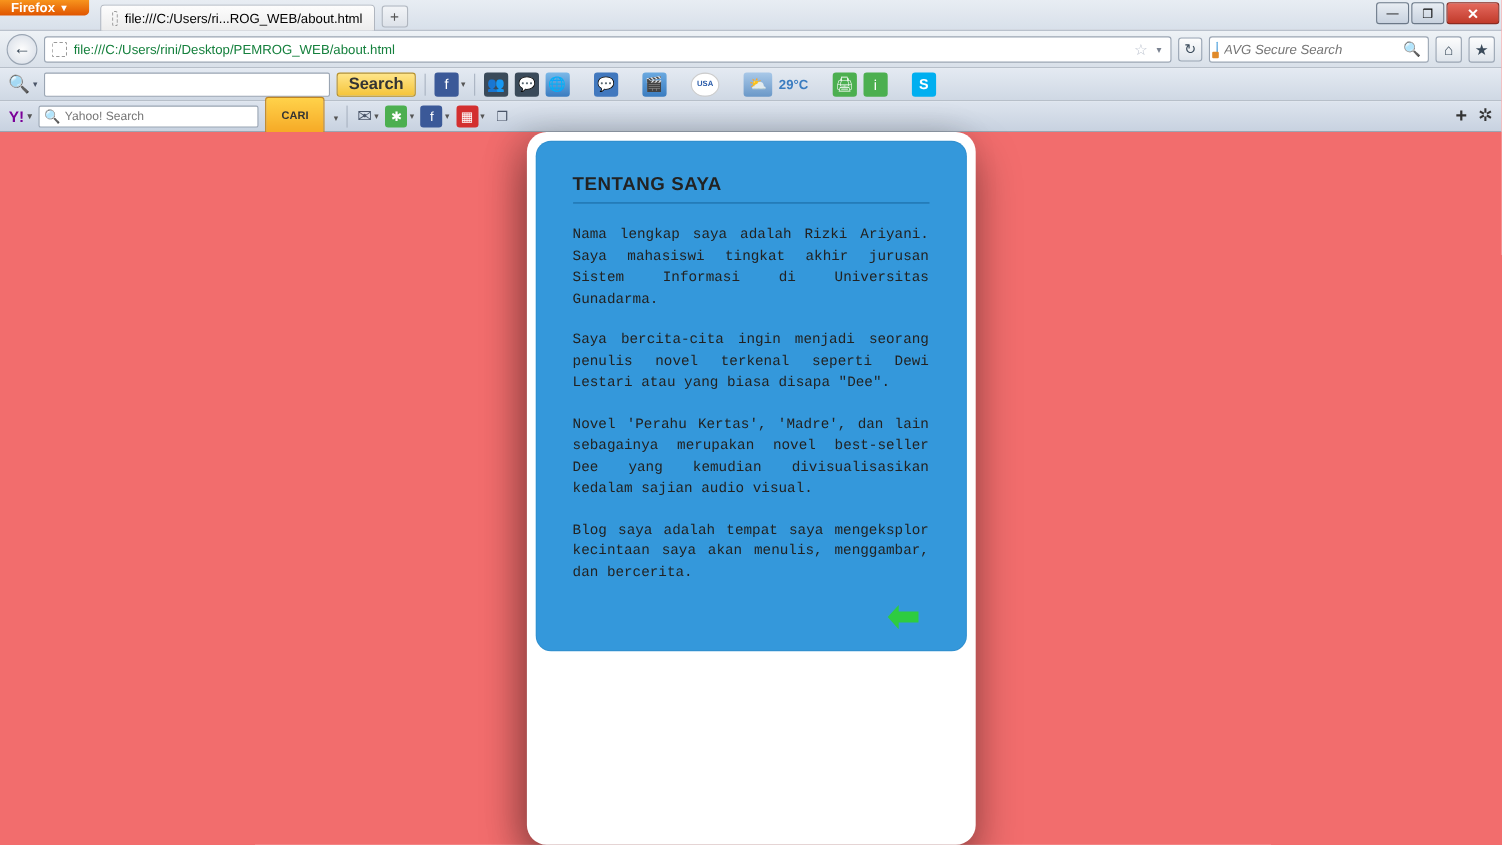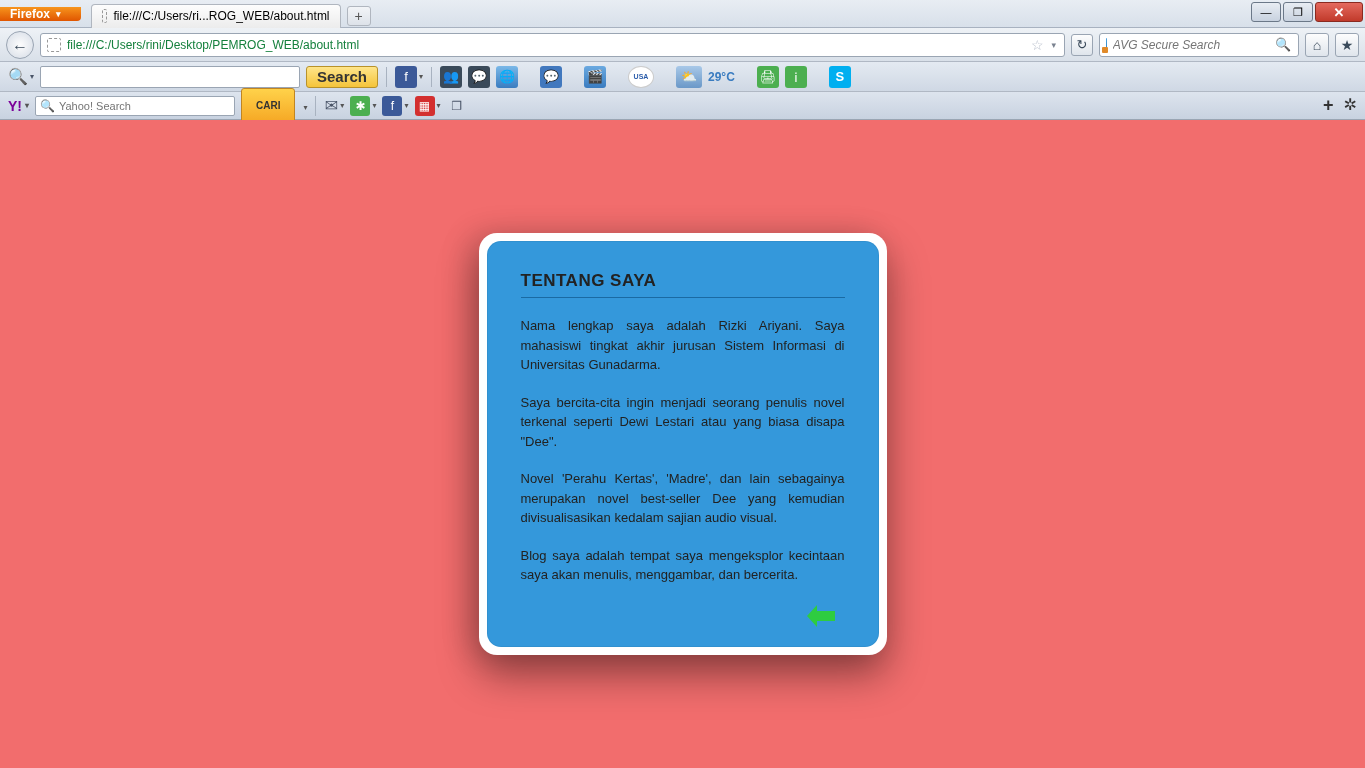--- a/index.html
+++ b/index.html
@@ -1,19 +1,19 @@
 <!DOCTYPE html>
 <html><head>
 <meta charset="utf-8">
 <style>
 * { margin: 0; padding: 0; box-sizing: border-box; }
 body { font-family: "Segoe UI", Tahoma, sans-serif; font-size: 12px; background: #fff; overflow: hidden; width: 1365px; height: 768px; }
 
 
-.titlebar { height: 28px; background: linear-gradient(#e8edf3, #d8e0ea); display: flex; align-items: center; border-bottom: 1px solid #a8b2c0; position: relative; }
+.titlebar { height: 28px; background: linear-gradient(#e8edf3, #d8e0ea); display: flex; align-items: flex-start; border-bottom: 1px solid #a8b2c0; position: relative; }
 .firefox-btn { background: linear-gradient(#f7941d, #e05500); color: #fff; padding: 0 20px 0 10px; display: flex; align-items: center; font-weight: bold; font-size: 12px; border-radius: 0 0 4px 0; position: relative; margin-right: 10px; cursor: pointer; }
 .firefox-btn::after { content: "▾"; font-size: 9px; margin-left: 6px; }
 .tab { background: linear-gradient(#fdfdfd, #ececec); border: 1px solid #b0b6bf; border-bottom: none; border-radius: 4px 4px 0 0; padding: 0 10px; display: flex; align-items: center; gap: 6px; font-size: 12px; margin-top: 4px; height: 24px; cursor: pointer; max-width: 250px; }
 .tab-icon { width: 14px; height: 14px; border: 1px dashed #999; border-radius: 2px; }
 .newtab { width: 24px; height: 20px; background: linear-gradient(#f2f4f7, #dde2e9); border: 1px solid #b0b6bf; border-radius: 3px; display:flex; align-items:center; justify-content:center; font-size: 14px; color:#555; margin: 5px 0 0 6px; cursor:pointer; }
 .window-controls { position:absolute; right:0; top:0; display:flex; }
 .wc { width:30px; height:20px; border:1px solid #6b7888; border-radius:3px; margin:2px 2px 0 0; display:flex; align-items:center; justify-content:center; font-size:11px; background:linear-gradient(#e8edf3,#c8d2df); cursor:pointer; }
 .wc.close { width:48px; background:linear-gradient(#e46a5e,#c13a2b); color:#fff; border-color:#8a2a20; font-size:13px; font-weight:bold; }
 
 
@@ -58,25 +58,25 @@
 .cari-btn { height:36px; padding:0 14px; background:linear-gradient(#ffd24a,#f5a623); border:1px solid #c08522; border-radius:3px; font-size:10px; font-weight:bold; color:#333; cursor:pointer;}
 .ticon2 { width:20px; height:20px; border-radius:3px; display:flex; align-items:center; justify-content:center; font-size:12px; color:#fff; cursor:pointer;}
 .mail{ background:none; color:#4a5568; font-size:16px;}
 .greenbox{ background:#4caf50;} .fb2{ background:#3b5998;} .redbox{ background:#d32f2f;}
 .pages{ background:none; color:#4a5568;}
 .right-tools { position:absolute; right:8px; display:flex; gap:10px; }
 .plus { font-size:18px; color:#333; cursor:pointer; font-weight:bold;}
 .gear { font-size:16px; color:#333; cursor:pointer;}
 
 
-.content { position:absolute; top:120px; left:0; right:0; bottom:0; background:#f26d6d; display:flex; align-items:center; justify-content:center; }
+.content { position:absolute; top:120px; left:0; right:0; bottom:0; background:#f26d6d; display:flex; justify-content:center; }
 .card-outer { width:408px; background:#fff; border-radius:18px; padding:8px; box-shadow: 0 20px 40px rgba(0,0,0,0.4), -10px 0 30px rgba(0,0,0,0.15); }
 .card { background:#3498db; border-radius:14px; padding: 30px 34px 18px 34px; color:#1a2530; box-shadow: inset 0 0 0 1px rgba(0,0,0,0.05);}
 .card h2 { font-family: "Century Gothic", sans-serif; font-size:17px; font-weight:bold; letter-spacing:0.5px; border-bottom:1px solid #1a6aa3; padding-bottom:6px; margin-bottom:18px; color:#222;}
-.card p { font-family: Liberation Sans, sans-serif; font-size:13px; line-height:1.5; text-align:justify; margin-bottom:18px; color:#222;}
+.card p { font-family: Liberation Mono, monospace; font-size:13px; line-height:1.5; text-align:justify; margin-bottom:18px; color:#222;}
 .arrow-back { display:flex; justify-content:flex-end; padding-right:6px;}
 .arrow-back svg { cursor:pointer; }
 
 .drop-after::after{content:"▾"; font-size:8px; color:#555; margin-left:2px;}
 </style>
 </head>
 <body>
 
 <div class="titlebar">
   <div class="firefox-btn">Firefox</div>

